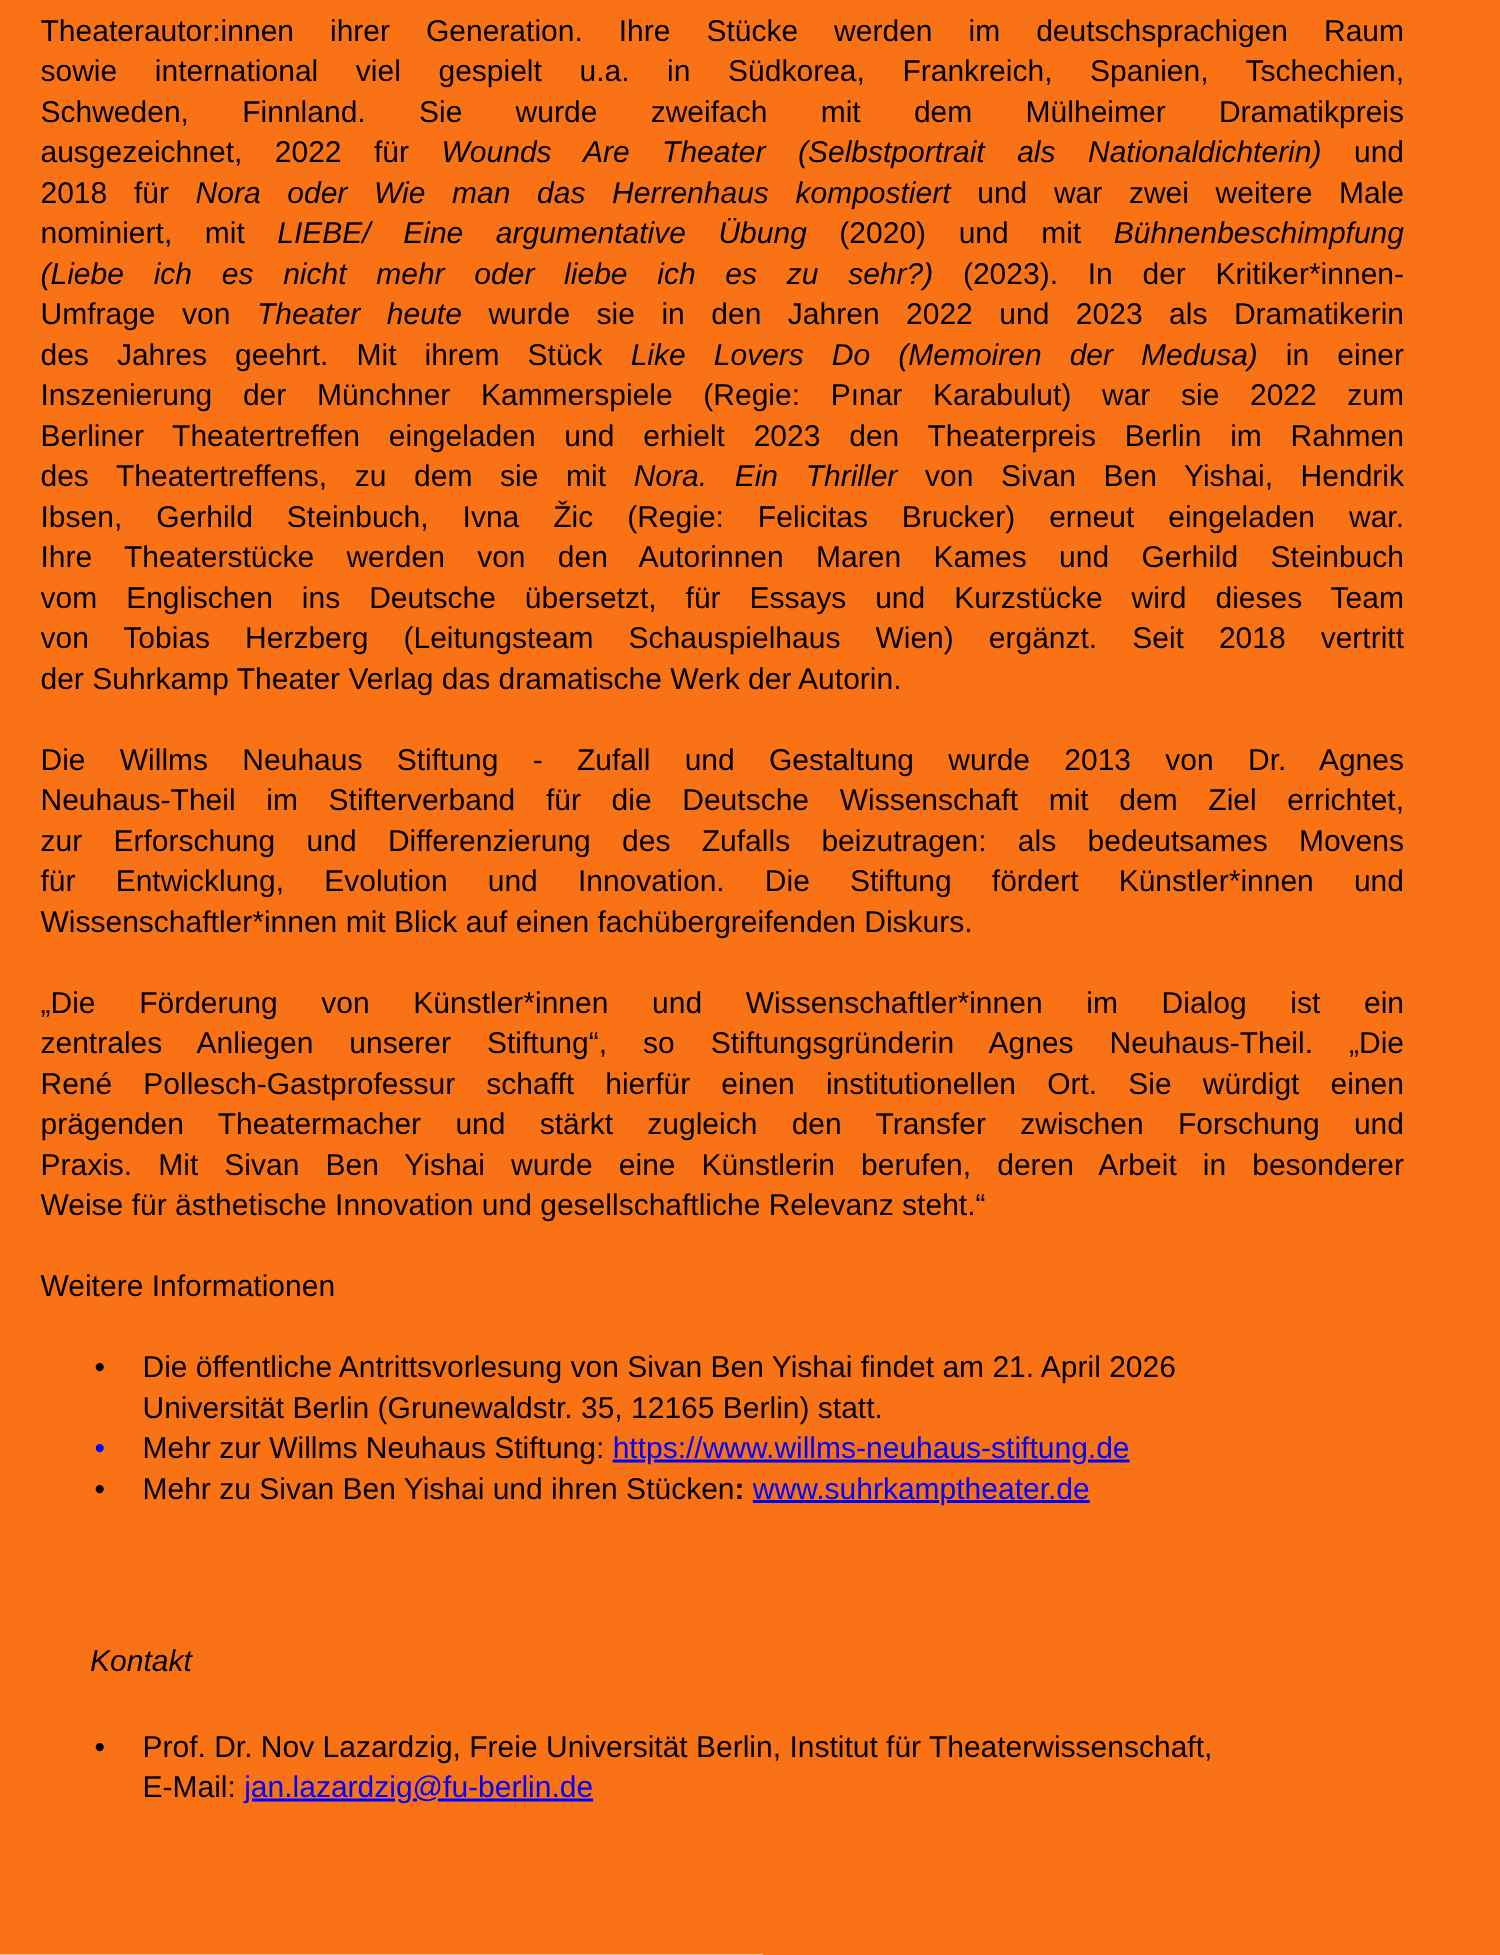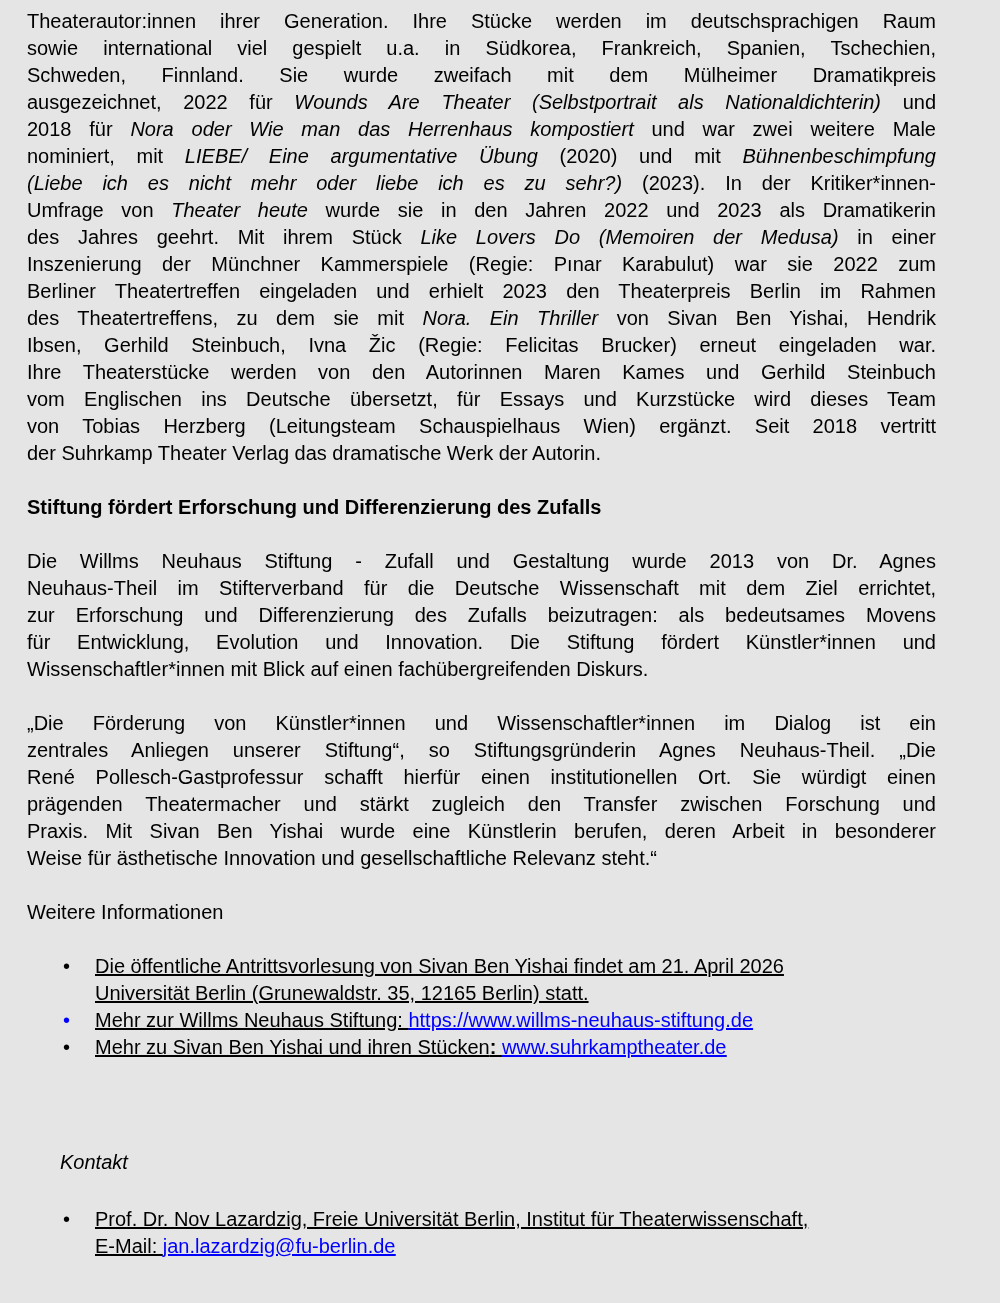--- a/index.html
+++ b/index.html
@@ -7,33 +7,33 @@
     width: 1000px; height: 1303px;
     font-family: "Liberation Sans", "DejaVu Sans", sans-serif;
     font-size: 20px; line-height: 27px; color: #000000;
     -webkit-font-smoothing: antialiased;
   }
   .page {
     box-sizing: border-box;
     width: 1000px; height: 1303px;
     padding: 8px 64px 0 27px;
     overflow: hidden;
-    background: #e5e5e5;
+    background: #f97316;
   }
   .para { margin: 27px 0 0 0; }
   .para.first { margin-top: 0; }
   .heading { margin: 27px 0 0 0; font-weight: bold; }
   .label { margin: 27px 0 0 0; }
   .label.indent { margin-left: 33px; font-style: italic; }
   .label.kontakt { margin-top: 88px; }
   ul.bullet-list { list-style: none; margin: 27px 0 0 0; padding: 0; }
   ul.bullet-list.kontakt-list { margin-top: 30px; }
   .bullet-item { position: relative; padding-left: 68px; }
   .bullet-marker { position: absolute; left: 36px; top: 0; }
-  .bullet-text { max-width: 825px; text-decoration: underline; }
+  .bullet-text { max-width: 825px; }
   .line { min-height: 27px; }
   .jfull { text-align: justify; text-align-last: justify; }
   .run-italic { font-style: italic; }
   .run-bold { font-weight: bold; }
   a.run-link { color: var(--link-color, #0000ff); text-decoration: underline; cursor: pointer; }
 </style>
 </head>
 <body style="--link-color: #0000ff;">
 
 <div class="page">
@@ -51,21 +51,20 @@
       <div class="line jfull"><span>Inszenierung der Münchner Kammerspiele (Regie: Pınar Karabulut) war sie 2022 zum</span></div>
       <div class="line jfull"><span>Berliner Theatertreffen eingeladen und erhielt 2023 den Theaterpreis Berlin im Rahmen</span></div>
       <div class="line jfull"><span>des Theatertreffens, zu dem sie mit </span><span class="run-italic">Nora. Ein Thriller</span><span> von Sivan Ben Yishai, Hendrik</span></div>
       <div class="line jfull"><span>Ibsen, Gerhild Steinbuch, Ivna Žic (Regie: Felicitas Brucker) erneut eingeladen war.</span></div>
       <div class="line jfull"><span>Ihre Theaterstücke werden von den Autorinnen Maren Kames und Gerhild Steinbuch</span></div>
       <div class="line jfull"><span>vom Englischen ins Deutsche übersetzt, für Essays und Kurzstücke wird dieses Team</span></div>
       <div class="line jfull"><span>von Tobias Herzberg (Leitungsteam Schauspielhaus Wien) ergänzt. Seit 2018 vertritt</span></div>
       <div class="line"><span>der Suhrkamp Theater Verlag das dramatische Werk der Autorin.</span></div>
     </div>
 
-  <div class="heading">Stiftung fördert Erforschung und Differenzierung des Zufalls</div>
 
   <div class="para">
       <div class="line jfull"><span>Die Willms Neuhaus Stiftung - Zufall und Gestaltung wurde 2013 von Dr. Agnes</span></div>
       <div class="line jfull"><span>Neuhaus-Theil im Stifterverband für die Deutsche Wissenschaft mit dem Ziel errichtet,</span></div>
       <div class="line jfull"><span>zur Erforschung und Differenzierung des Zufalls beizutragen: als bedeutsames Movens</span></div>
       <div class="line jfull"><span>für Entwicklung, Evolution und Innovation. Die Stiftung fördert Künstler*innen und</span></div>
       <div class="line"><span>Wissenschaftler*innen mit Blick auf einen fachübergreifenden Diskurs.</span></div>
     </div>
 
   <div class="para">

